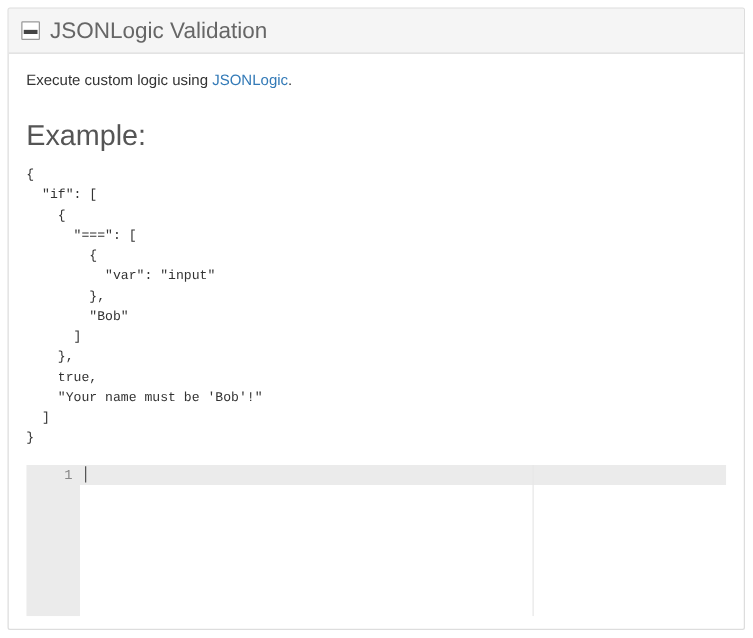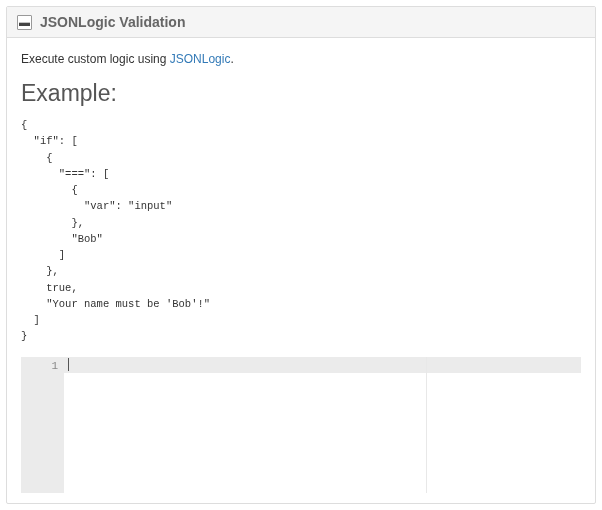--- a/index.html
+++ b/index.html
@@ -41,35 +41,35 @@
     font-size: 11px;
     line-height: 1;
     color: #444;
     cursor: pointer;
     border-radius: 1px;
     font-family: Arial, sans-serif;
     font-weight: bold;
     flex-shrink: 0;
   }
   .panel-title {
-    font-size: 14px;
-    font-weight: 700;
+    font-size: 18px;
+    font-weight: 400;
     color: #666;
   }
   .panel-body {
     padding: 14px 14px 10px 14px;
     flex: 1;
     display: flex;
     flex-direction: column;
     overflow: hidden;
   }
   .intro {
     font-size: 12px;
     color: #333;
-    margin-bottom: 14px;
+    margin-bottom: 24px;
   }
   .intro a {
     color: #337ab7;
     text-decoration: none;
   }
   .example-label {
     font-size: 23px;
     color: #555;
     margin-bottom: 10px;
     font-weight: 400;

